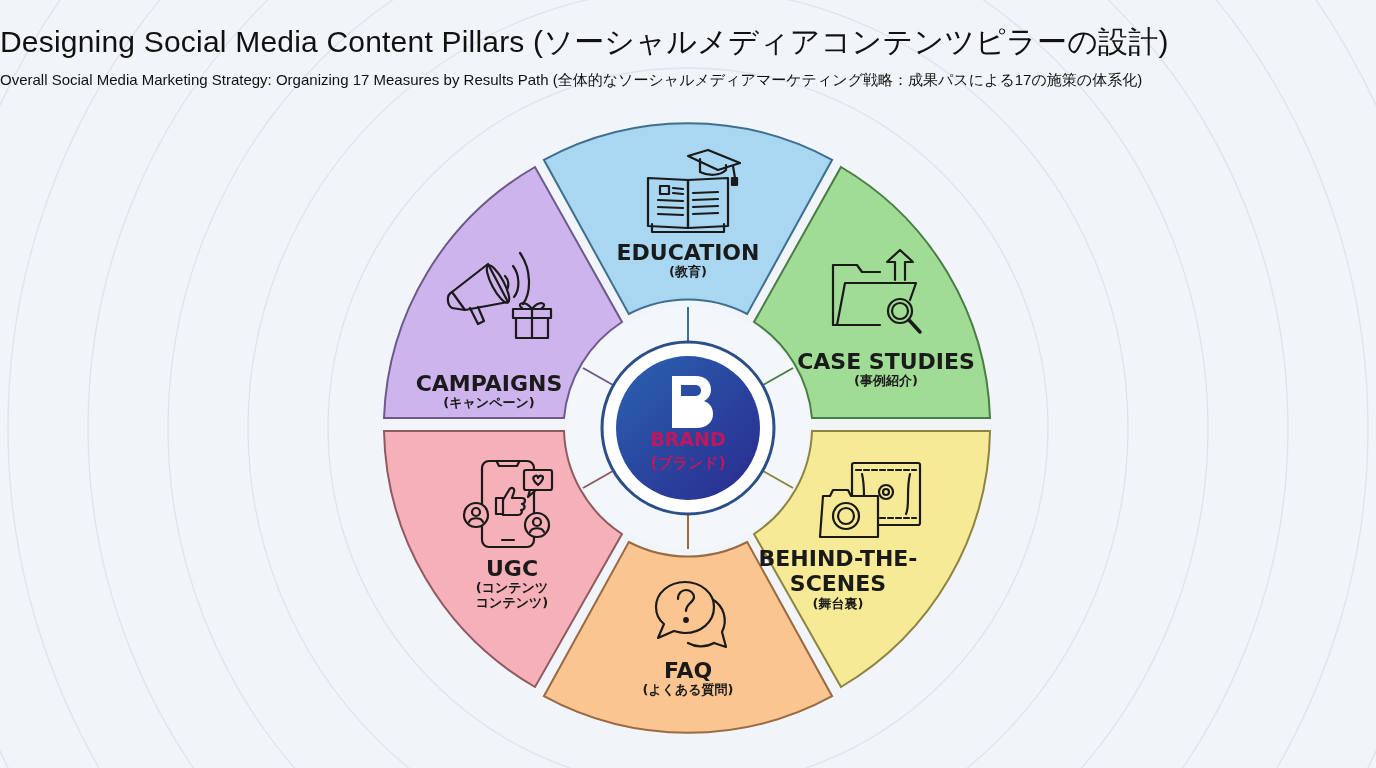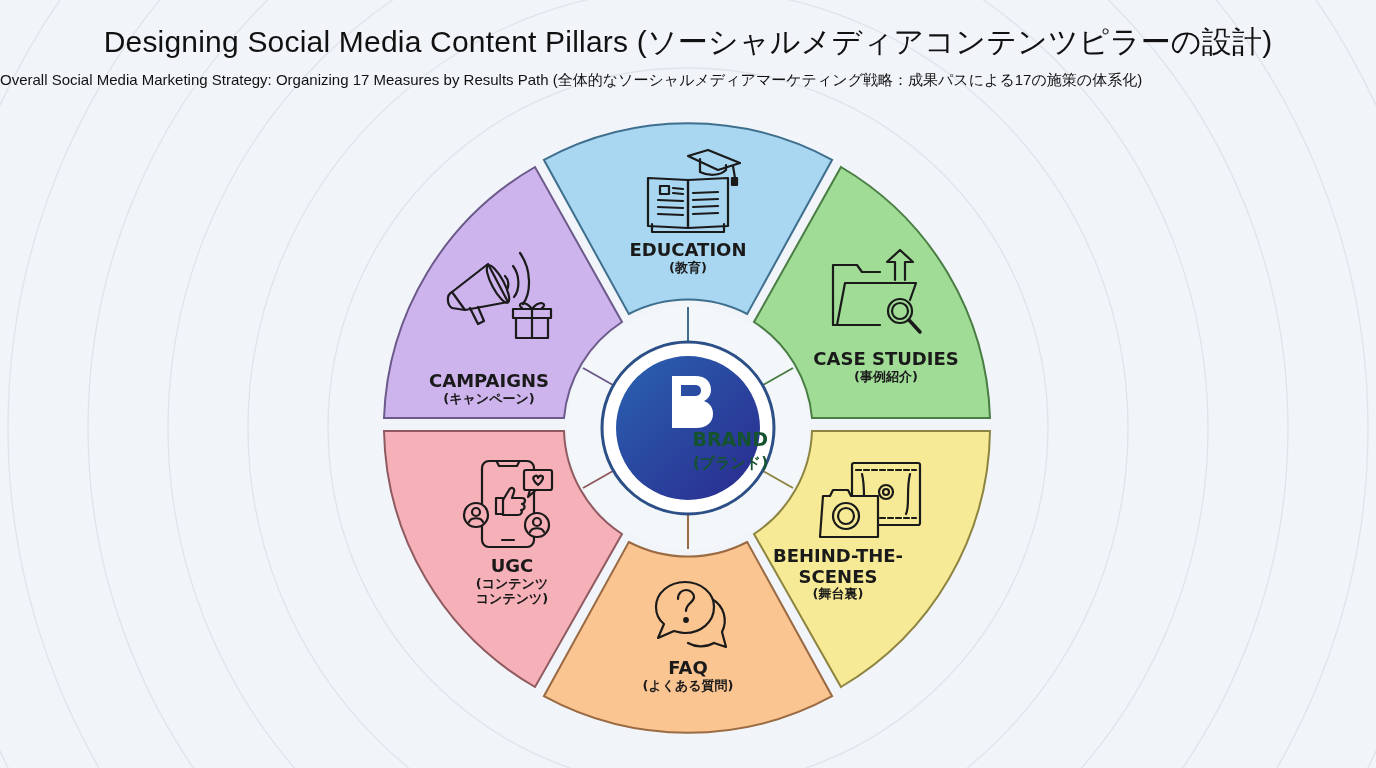--- a/index.html
+++ b/index.html
@@ -1,24 +1,24 @@
 <!DOCTYPE html>
 <html><head>
 <meta charset="utf-8">
 <style>
   html, body { margin:0; padding:0; }
   body { width:1376px; height:768px; background:#f1f5f9; position:relative; overflow:hidden; font-family:"DejaVu Sans", sans-serif; }
   .bg-rings { position:absolute; left:0; top:0; width:1376px; height:768px; }
-  .title { position:absolute; left:0; width:1376px; top:22px; text-align:center; font-family:"Liberation Sans", sans-serif; font-size:30px; color:#111; letter-spacing:0.2px; }
+  .title { position:absolute; left:0; width:1376px; top:22px; font-family:"Liberation Sans", sans-serif; font-size:30px; color:#111; letter-spacing:0.2px; }
   .subtitle { position:absolute; left:0; width:1376px; top:71px; font-family:"Liberation Sans", sans-serif; font-size:15px; color:#111; }
   svg.wheel { position:absolute; left:0; top:0; }
   .label { position:absolute; text-align:center; color:#1a1a1a; font-family:"DejaVu Sans", sans-serif; font-weight:bold; line-height:1.15; }
-  .label .en { font-size:18px; display:block; }
+  .label .en { font-size:22px; display:block; }
   .label .ja { font-size:13px; display:block; font-weight:bold; }
-  .brand-label { position:absolute; text-align:right; color:#14532d; font-family:"DejaVu Sans", sans-serif; font-weight:bold; }
+  .brand-label { position:absolute; text-align:center; color:#be185d; font-family:"DejaVu Sans", sans-serif; font-weight:bold; }
 </style>
 </head>
 <body>
 
 <svg class="bg-rings" width="1376" height="768" viewBox="0 0 1376 768">
   <g fill="none" stroke="#dfe4ea" stroke-width="1.3">
     <circle cx="688" cy="428" r="360"></circle>
     <circle cx="688" cy="428" r="440"></circle>
     <circle cx="688" cy="428" r="520"></circle>
     <circle cx="688" cy="428" r="600"></circle>

